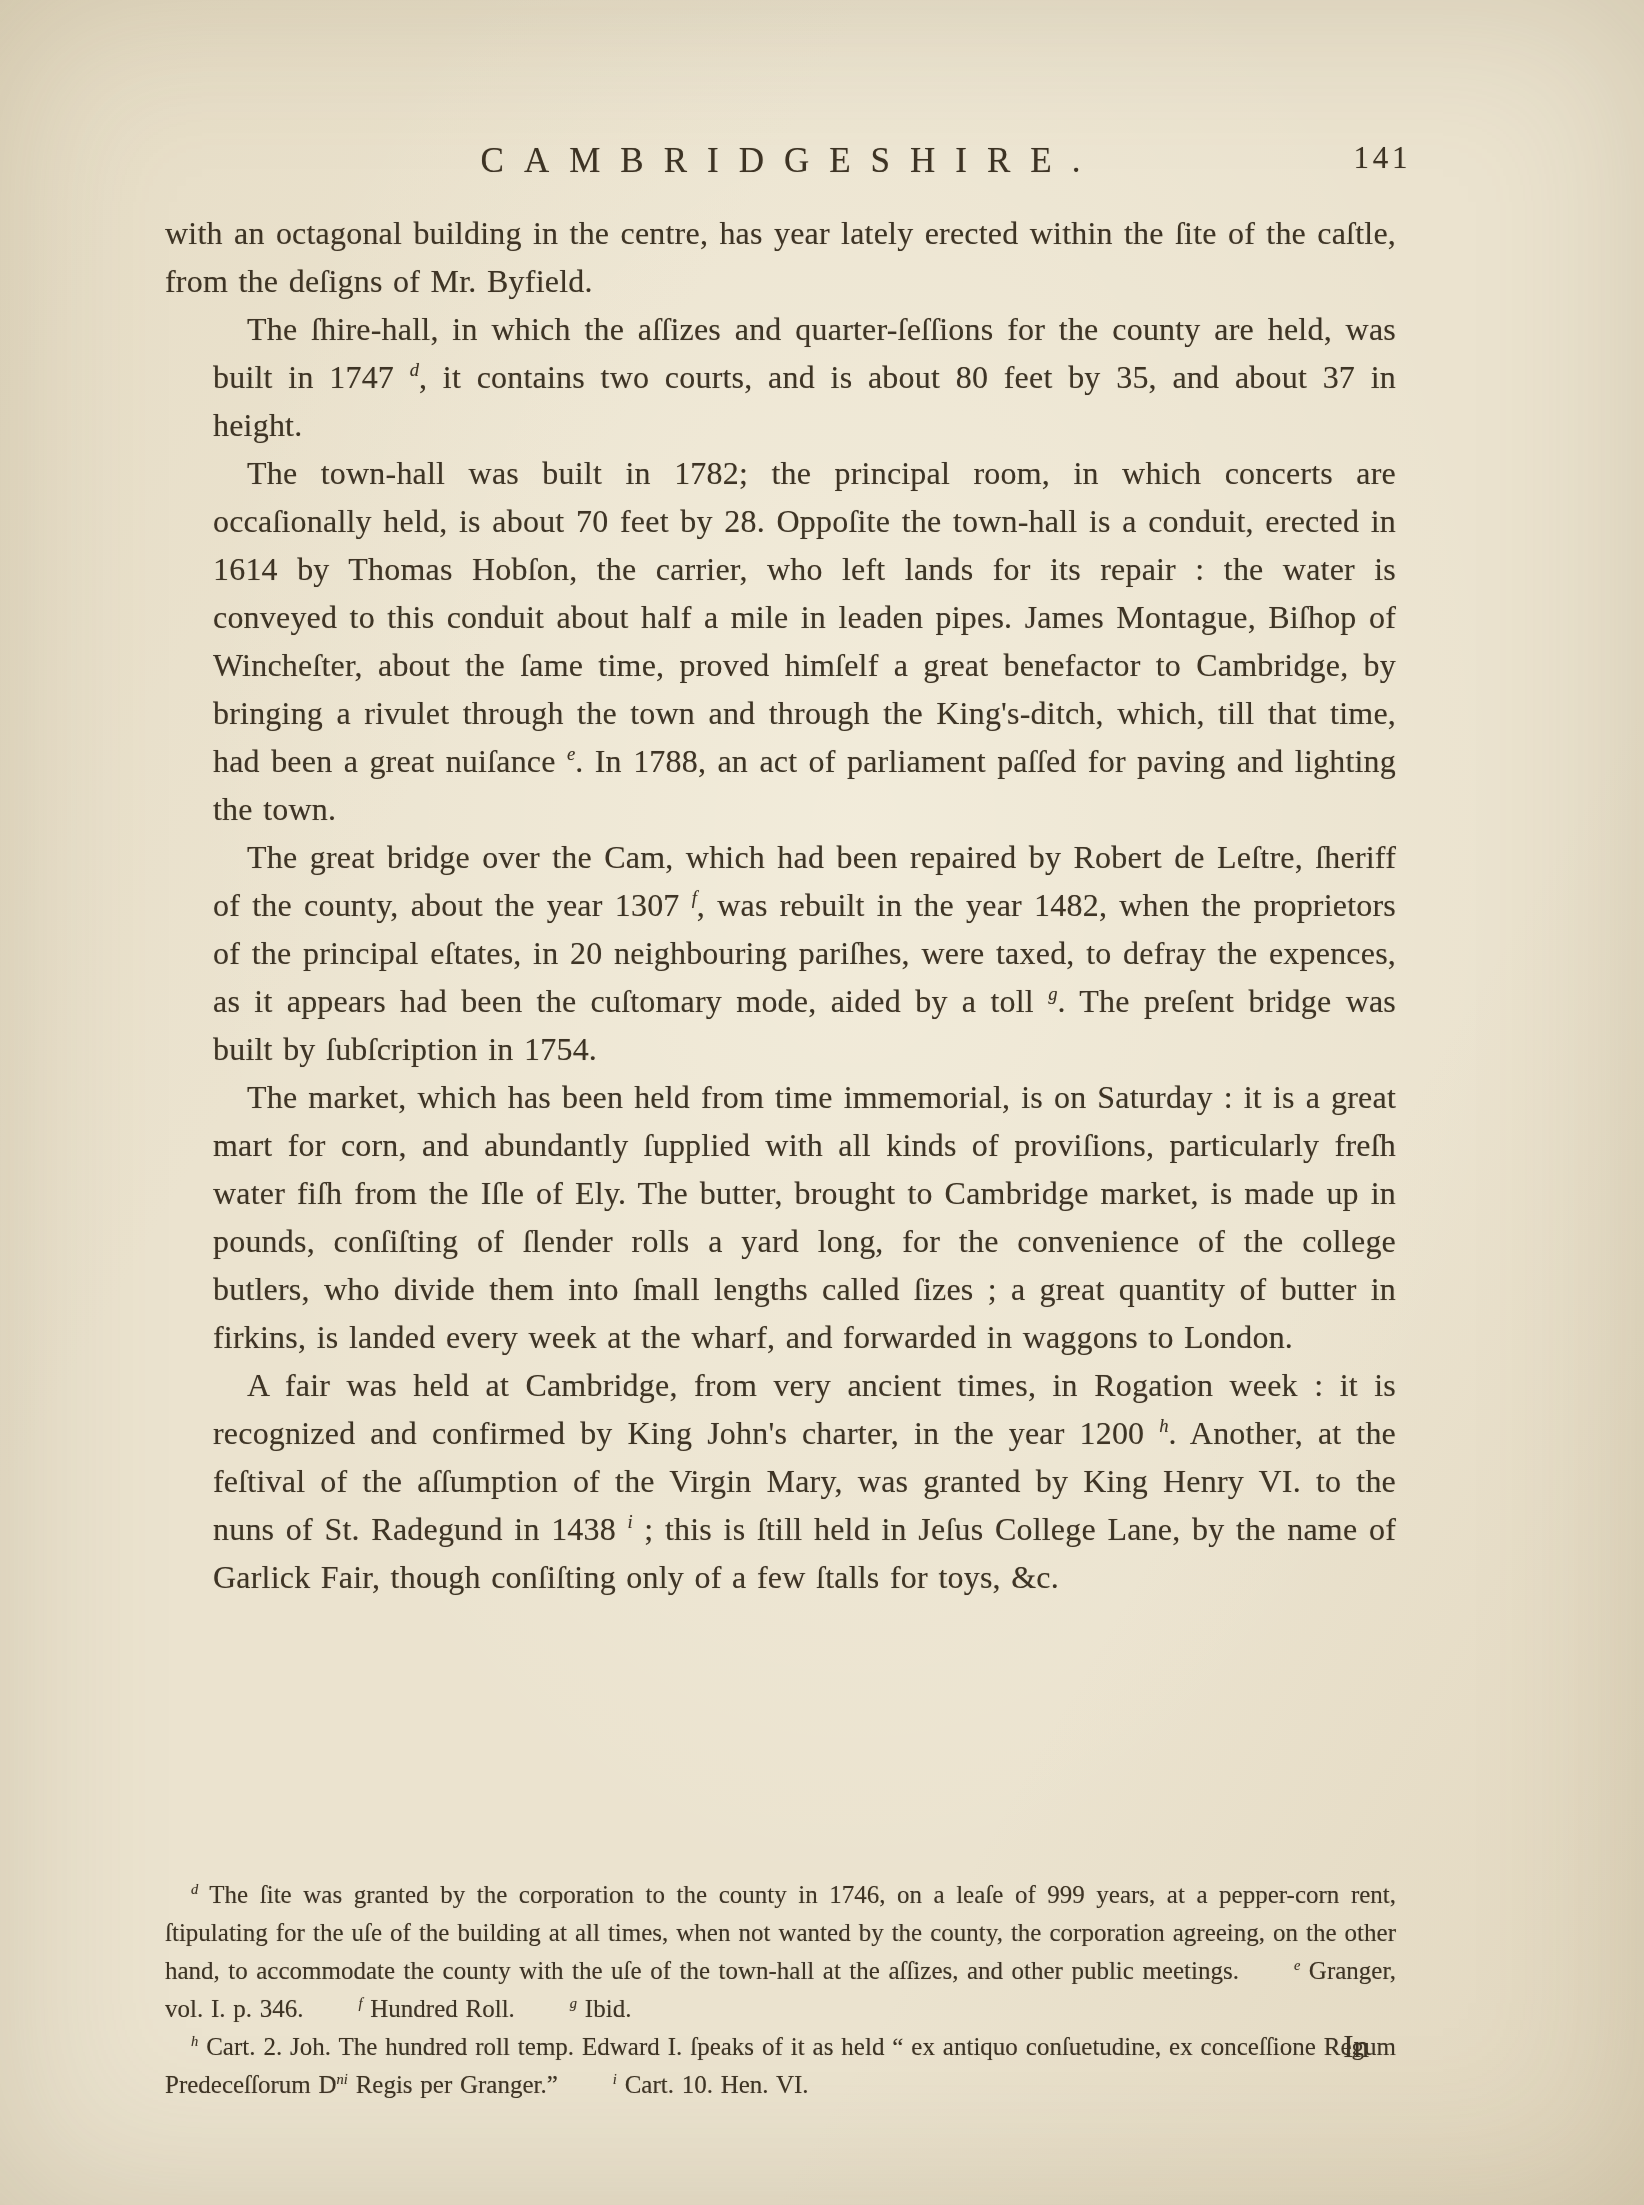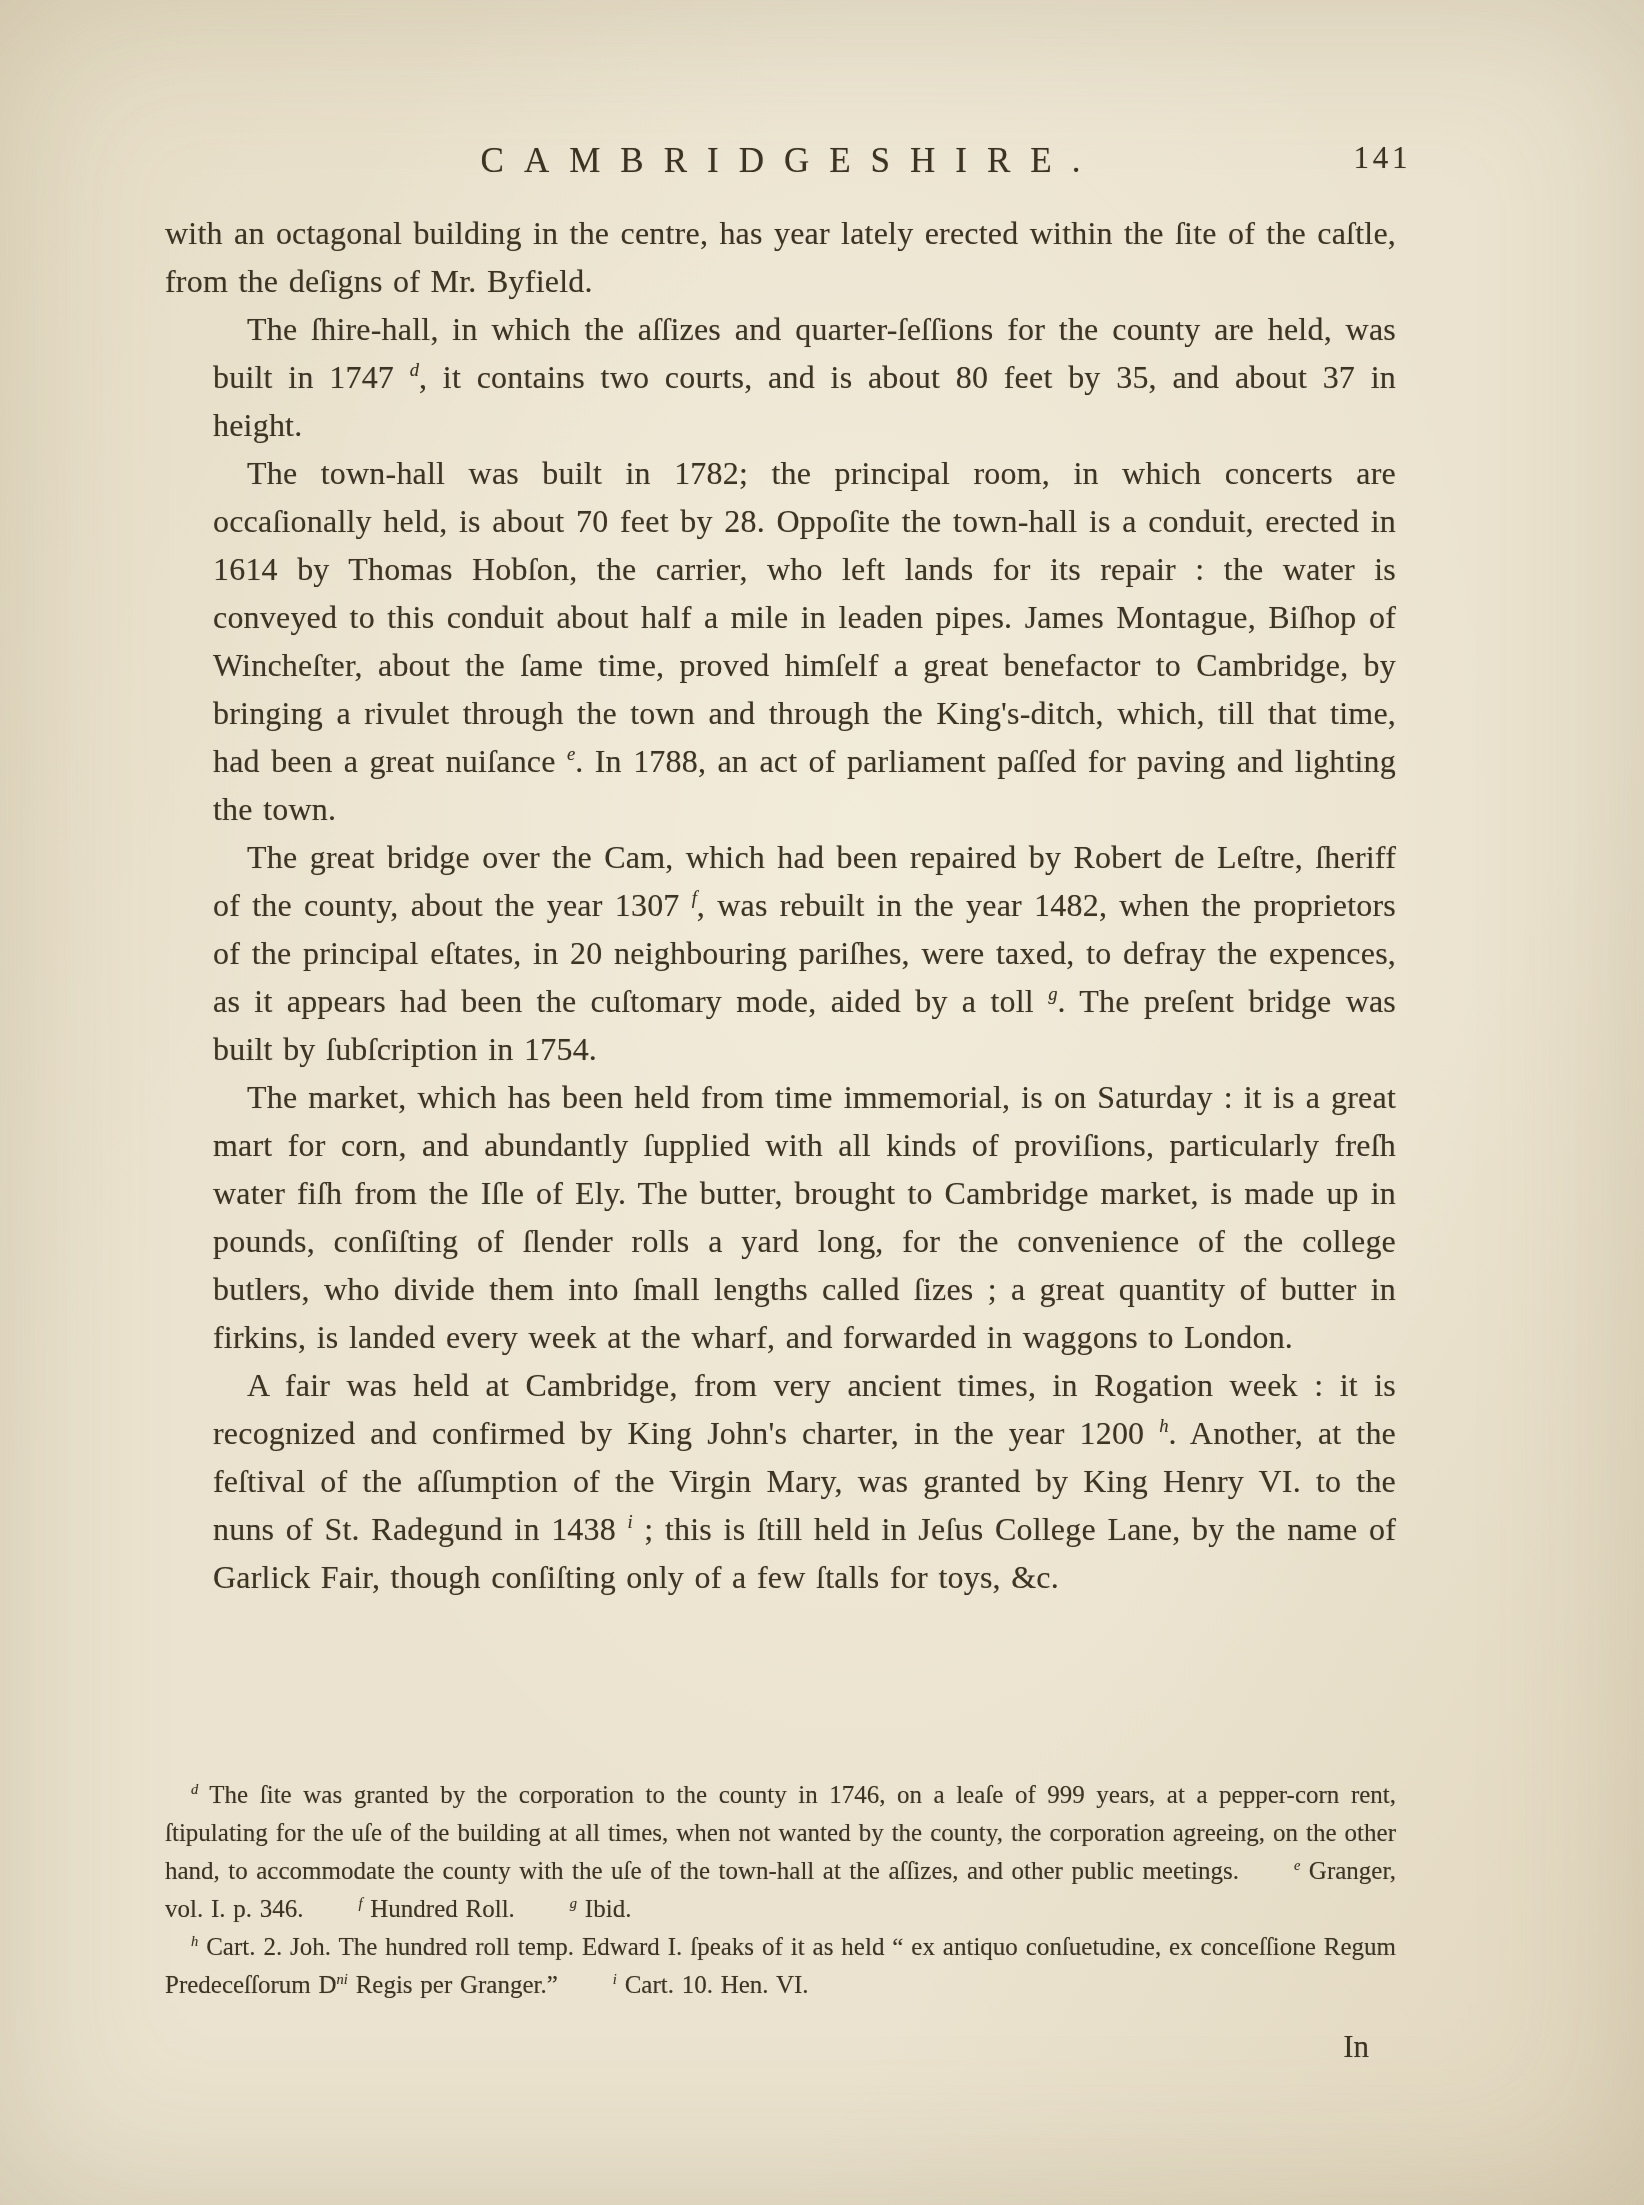--- a/index.html
+++ b/index.html
@@ -78,21 +78,21 @@
     font-size: 0.58em;
     font-style: italic;
     line-height: 0;
     vertical-align: super;
     letter-spacing: 0;
   }
   .gap { margin-left: 55px; }
 
   .footnotes {
     position: absolute;
-    top: 1776px;
+    top: 1876px;
     left: 165px;
     width: 1231px;
     text-align: justify;
     font-size: 25px;
     line-height: 38px;
     word-spacing: 1.5px;
     text-shadow: 0 0 0.8px rgba(62,52,37,0.40);
   }
   .footnotes p { margin: 0; }
   .footnotes p.indent { text-indent: 26px; }

